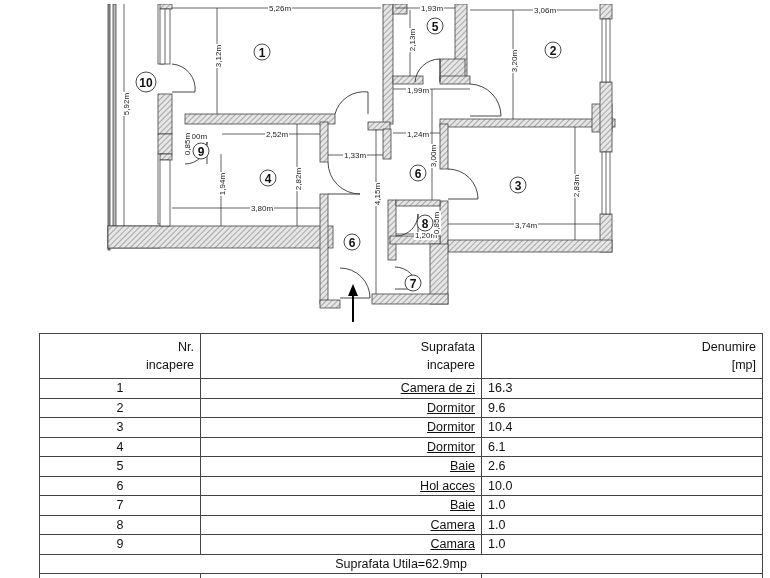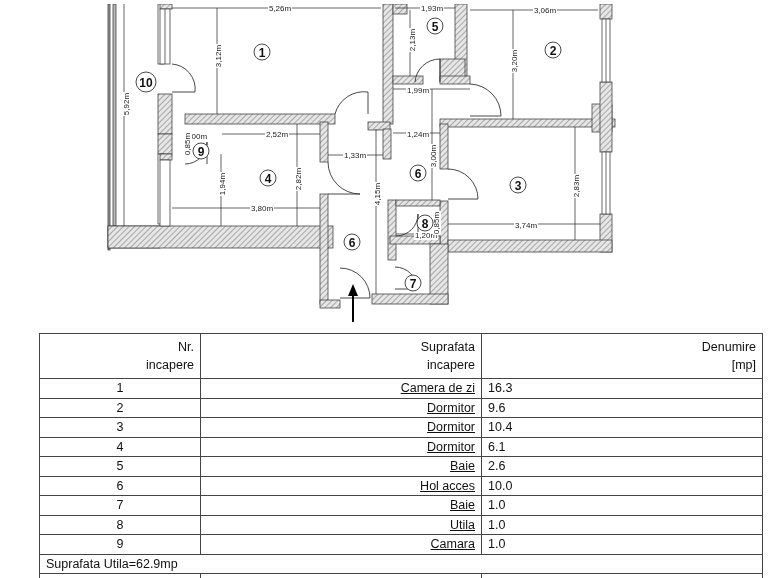--- a/index.html
+++ b/index.html
@@ -7,21 +7,21 @@
   #plan { position:absolute; left:0; top:4px; width:680px; height:325px; }
   #plan svg { display:block; }
   .dim { font-family:"Liberation Sans", sans-serif; font-size:8px; fill:#222; }
   .rlabel { font-family:"Liberation Sans", sans-serif; font-size:12px; font-weight:bold; fill:#111; }
   #rooms-table { position:absolute; left:39px; top:333px; width:724px; border-collapse:collapse; font-size:12.5px; }
   #rooms-table th, #rooms-table td { border:1px solid #444; padding:0 6px; height:18.5px; line-height:16px; }
   #rooms-table th { font-weight:normal; text-align:right; height:40px; line-height:18px; padding:2px 6px; }
   #rooms-table td.c-nr { text-align:center; width:148px; }
   #rooms-table td.c-name { text-align:right; width:268px;text-decoration:underline; }
   #rooms-table td.c-area { text-align:left; }
-  #rooms-table td.total { text-align:left; }
+  #rooms-table td.total { text-align:center; }
   .th-line { display:block; }
 </style>
 </head>
 <body>
 
 <div id="plan">
 <svg width="770" height="325" viewBox="0 0 770 325" xmlns="http://www.w3.org/2000/svg">
   <defs>
     <pattern id="hatch" patternUnits="userSpaceOnUse" width="4" height="4" patternTransform="rotate(45)">
       <rect width="4" height="4" fill="#e6e6e6"></rect>
@@ -279,21 +279,21 @@
         <td class="c-name">Hol acces</td>
         <td class="c-area">10.0</td>
       </tr>
       <tr>
         <td class="c-nr">7</td>
         <td class="c-name">Baie</td>
         <td class="c-area">1.0</td>
       </tr>
       <tr>
         <td class="c-nr">8</td>
-        <td class="c-name">Utila</td>
+        <td class="c-name">Camera</td>
         <td class="c-area">1.0</td>
       </tr>
       <tr>
         <td class="c-nr">9</td>
         <td class="c-name">Camara</td>
         <td class="c-area">1.0</td>
       </tr>
       <tr>
         <td colspan="3" class="total">Suprafata Utila=62.9mp</td>
       </tr>

